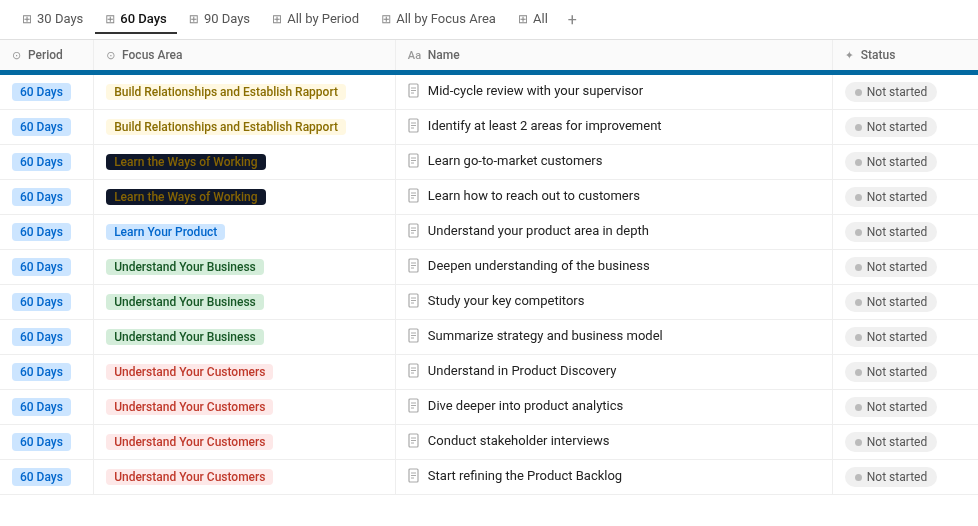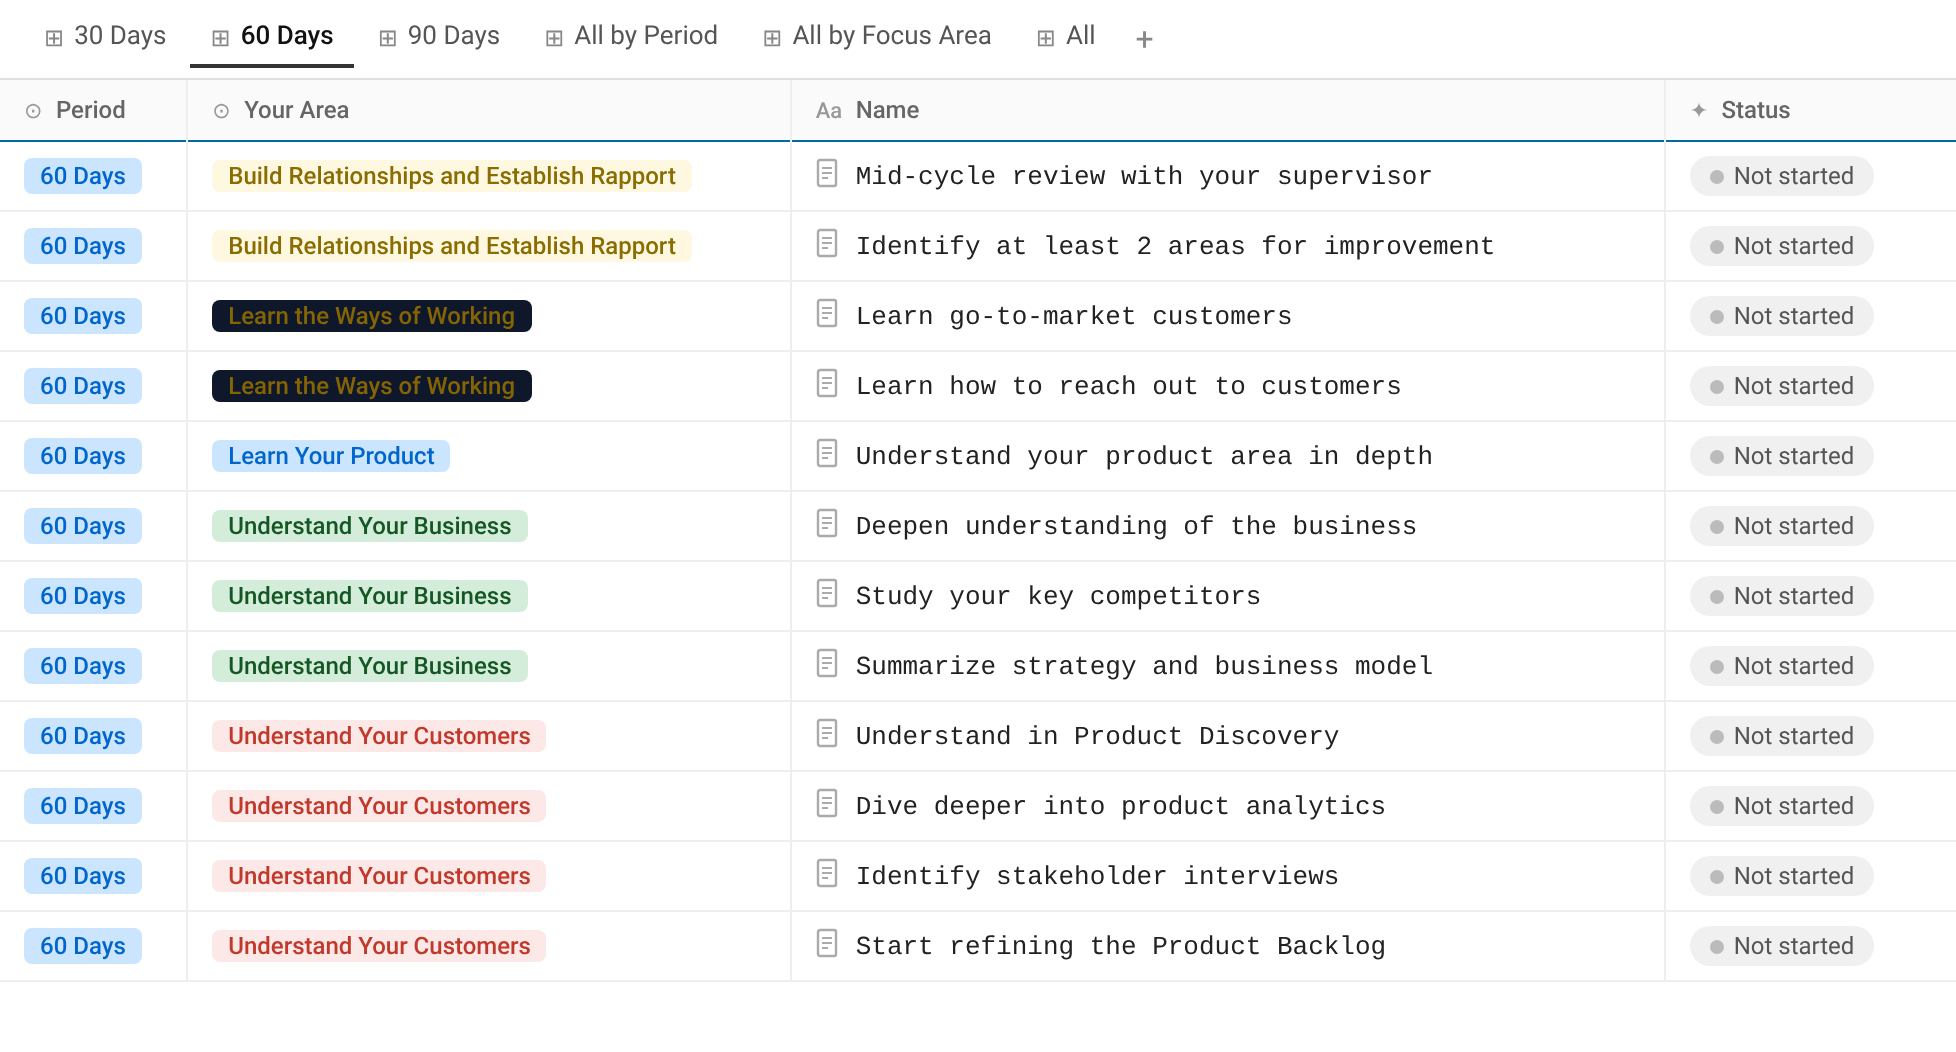--- a/index.html
+++ b/index.html
@@ -51,21 +51,21 @@
     .table-container {
       overflow: auto;
       max-height: calc(526px - 40px);
     }
     table {
       width: 100%;
       border-collapse: collapse;
     }
     thead tr {
       background: #fafafa;
-      border-bottom: 1px solid #0369a1;
+      border-bottom: 5px solid #0369a1;
     }
     thead th {
       padding: 8px 12px;
       text-align: left;
       font-weight: 500;
       color: #666;
       font-size: 12px;
       white-space: nowrap;
       border-right: 1px solid #eeeeee;
     }
@@ -124,24 +124,22 @@
       color: #155724;
     }
     .badge-customers {
       background: #fde8e8;
       color: #c0392b;
     }
 
     
     .name-cell {
       display: flex;
-      align-items: center;
       gap: 7px;
       color: #222;
-      font-family: Liberation Mono, monospace;
     }
     .doc-icon {
       color: #aaa;
       font-size: 13px;
       flex-shrink: 0;
     }
 
     
     .badge-status {
       display: inline-flex;
@@ -197,21 +195,21 @@
       <span>All</span>
     </div>
     <div class="tab-add">+</div>
   </div>
 
 <div class="table-container">
   <table>
     <thead>
       <tr>
           <th class="col-period"><span class="th-icon">⊙ </span><span>Period</span></th>
-          <th class="col-focus"><span class="th-icon">⊙ </span><span>Your Area</span></th>
+          <th class="col-focus"><span class="th-icon">⊙ </span><span>Focus Area</span></th>
           <th class="col-name"><span class="th-icon">Aa </span><span>Name</span></th>
           <th class="col-status"><span class="th-icon">✦ </span><span>Status</span></th>
         </tr>
     </thead>
     <tbody>
         <tr>
           <td><span class="badge-period">60 Days</span></td>
           <td><span class="badge-focus badge-rapport">Build Relationships and Establish Rapport</span></td>
           <td>
             <div class="name-cell">
@@ -404,21 +402,21 @@
           <td><span class="badge-period">60 Days</span></td>
           <td><span class="badge-focus badge-customers">Understand Your Customers</span></td>
           <td>
             <div class="name-cell">
               <span class="doc-icon"><svg width="13" height="15" viewBox="0 0 13 15" fill="none" xmlns="http://www.w3.org/2000/svg">
       <rect x="1" y="1" width="9" height="13" rx="1" stroke="#aaa" stroke-width="1.2" fill="white"></rect>
       <line x1="3" y1="5" x2="8" y2="5" stroke="#aaa" stroke-width="1"></line>
       <line x1="3" y1="7.5" x2="8" y2="7.5" stroke="#aaa" stroke-width="1"></line>
       <line x1="3" y1="10" x2="6" y2="10" stroke="#aaa" stroke-width="1"></line>
     </svg></span>
-              <span>Identify stakeholder interviews</span>
+              <span>Conduct stakeholder interviews</span>
             </div>
           </td>
           <td><span class="badge-status">
               <span class="status-dot"></span>
               <span>Not started</span>
             </span></td>
         </tr>
         <tr>
           <td><span class="badge-period">60 Days</span></td>
           <td><span class="badge-focus badge-customers">Understand Your Customers</span></td>

